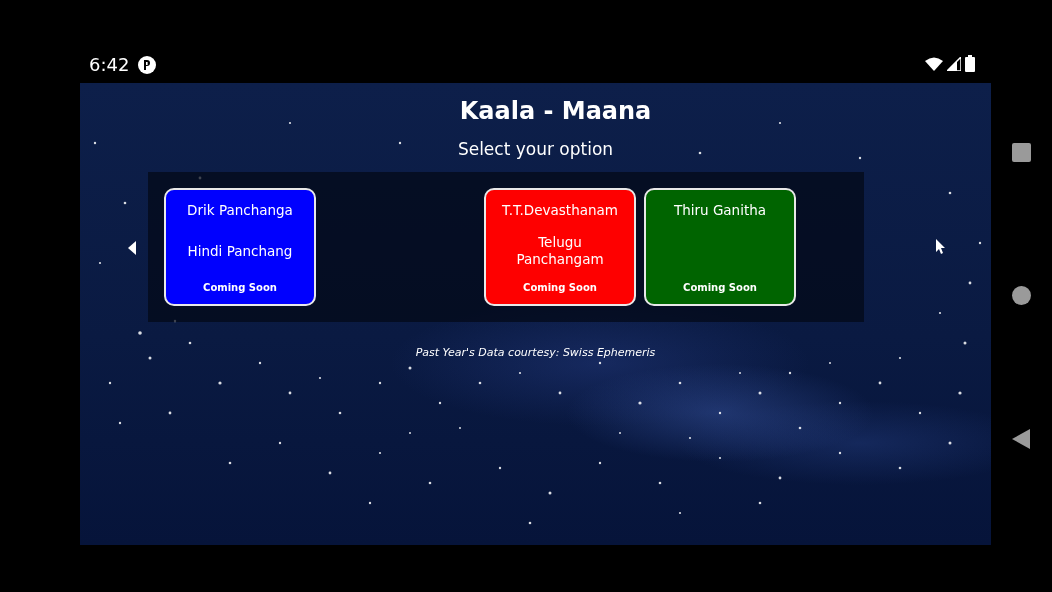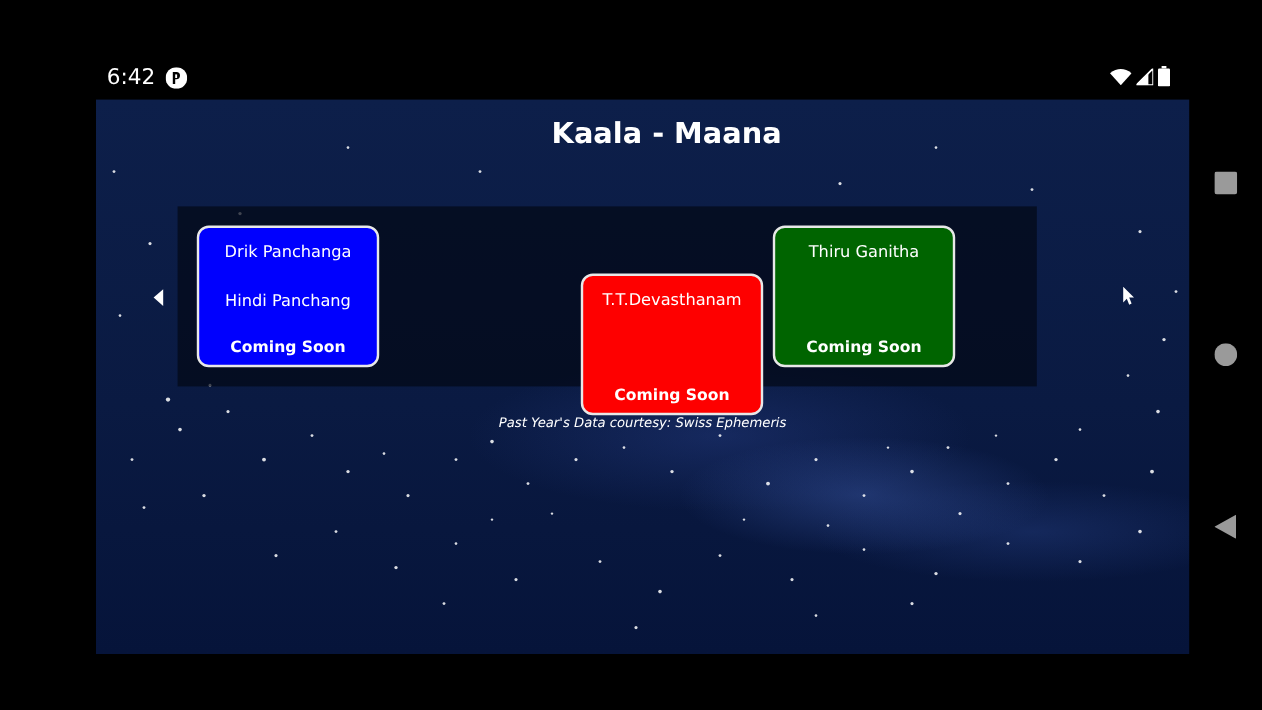--- a/index.html
+++ b/index.html
@@ -27,21 +27,21 @@
 
   .carousel-panel { position: absolute; left: 68px; top: 89px; width: 716px; height: 150px; background: rgba(3,8,22,0.72); }
   .card {
     position: absolute; top: 16px; width: 152px; height: 118px;
     border: 2px solid #e8e8e8; border-radius: 10px;
     display: flex; flex-direction: column; align-items: center; text-align: center;
     font-family: "DejaVu Sans", sans-serif; cursor: pointer;
   }
   .card .c-title { position: absolute; top: 12px; left: 0; width: 100%; font-size: 13.5px; line-height: 16px; }
   .card .c-sub { position: absolute; top: 44px; left: 0; width: 100%; height: 34px; font-size: 13.5px; line-height: 17px; display: flex; align-items: center; justify-content: center; padding: 0 10px; }
-  .card .c-status { position: absolute; top: 92px; left: 0; width: 100%; font-size: 13px; font-weight: bold; }
+  .card .c-status { position: absolute; top: 92px; left: 0; width: 100%; font-size: 10px; font-weight: bold; }
 
   .arrow { position: absolute; width: 0; height: 0; cursor: pointer; }
   .arrow-left { left: 48px; top: 158px; border-top: 7px solid transparent; border-bottom: 7px solid transparent; border-right: 8px solid #fff; }
   .arrow-right { left: 855px; top: 156px; }
 
   .footer-credit { position: absolute; left: 0; width: 911px; top: 263px; text-align: center; font-size: 11px; color: #fff; font-family: "DejaVu Sans", sans-serif; font-style: italic; }
 
   .nav-bar { position: absolute; left: 991px; top: 83px; width: 61px; height: 509px; }
   .nav-btn { position: absolute; cursor: pointer; }
 </style>
@@ -146,33 +146,35 @@
         <circle cx="540" cy="350" r="1"></circle>
         <circle cx="610" cy="355" r="1.1"></circle>
       <circle cx="660" cy="290" r="1"></circle>
         <circle cx="710" cy="290" r="1.2"></circle>
         <circle cx="750" cy="280" r="1"></circle>
         <circle cx="820" cy="275" r="1.1"></circle>
     </g>
   </svg>
 
   <div class="app-title">Kaala - Maana</div>
+  <div class="app-subtitle">Select your option</div>
 
   <div class="arrow arrow-left">
     <span></span>
   </div>
 
   <div class="carousel-panel">
     <div class="card" style="left:16px;background:#0000fe;">
       <div class="c-title">Drik Panchanga</div>
       <div class="c-sub">Hindi Panchang</div>
       <div class="c-status">Coming Soon</div>
     </div>
-    <div class="card" style="left:336px;background:#fe0000;margin-top:40px;">
+    <div class="card" style="left:336px;background:#fe0000;">
       <div class="c-title">T.T.Devasthanam</div>
+      <div class="c-sub">Telugu Panchangam</div>
       <div class="c-status">Coming Soon</div>
     </div>
     <div class="card" style="left:496px;background:#006400;">
       <div class="c-title">Thiru Ganitha</div>
       <div class="c-status">Coming Soon</div>
     </div>
   </div>
 
   <div class="arrow arrow-right">
     <svg width="10" height="16" viewBox="0 0 10 16">

